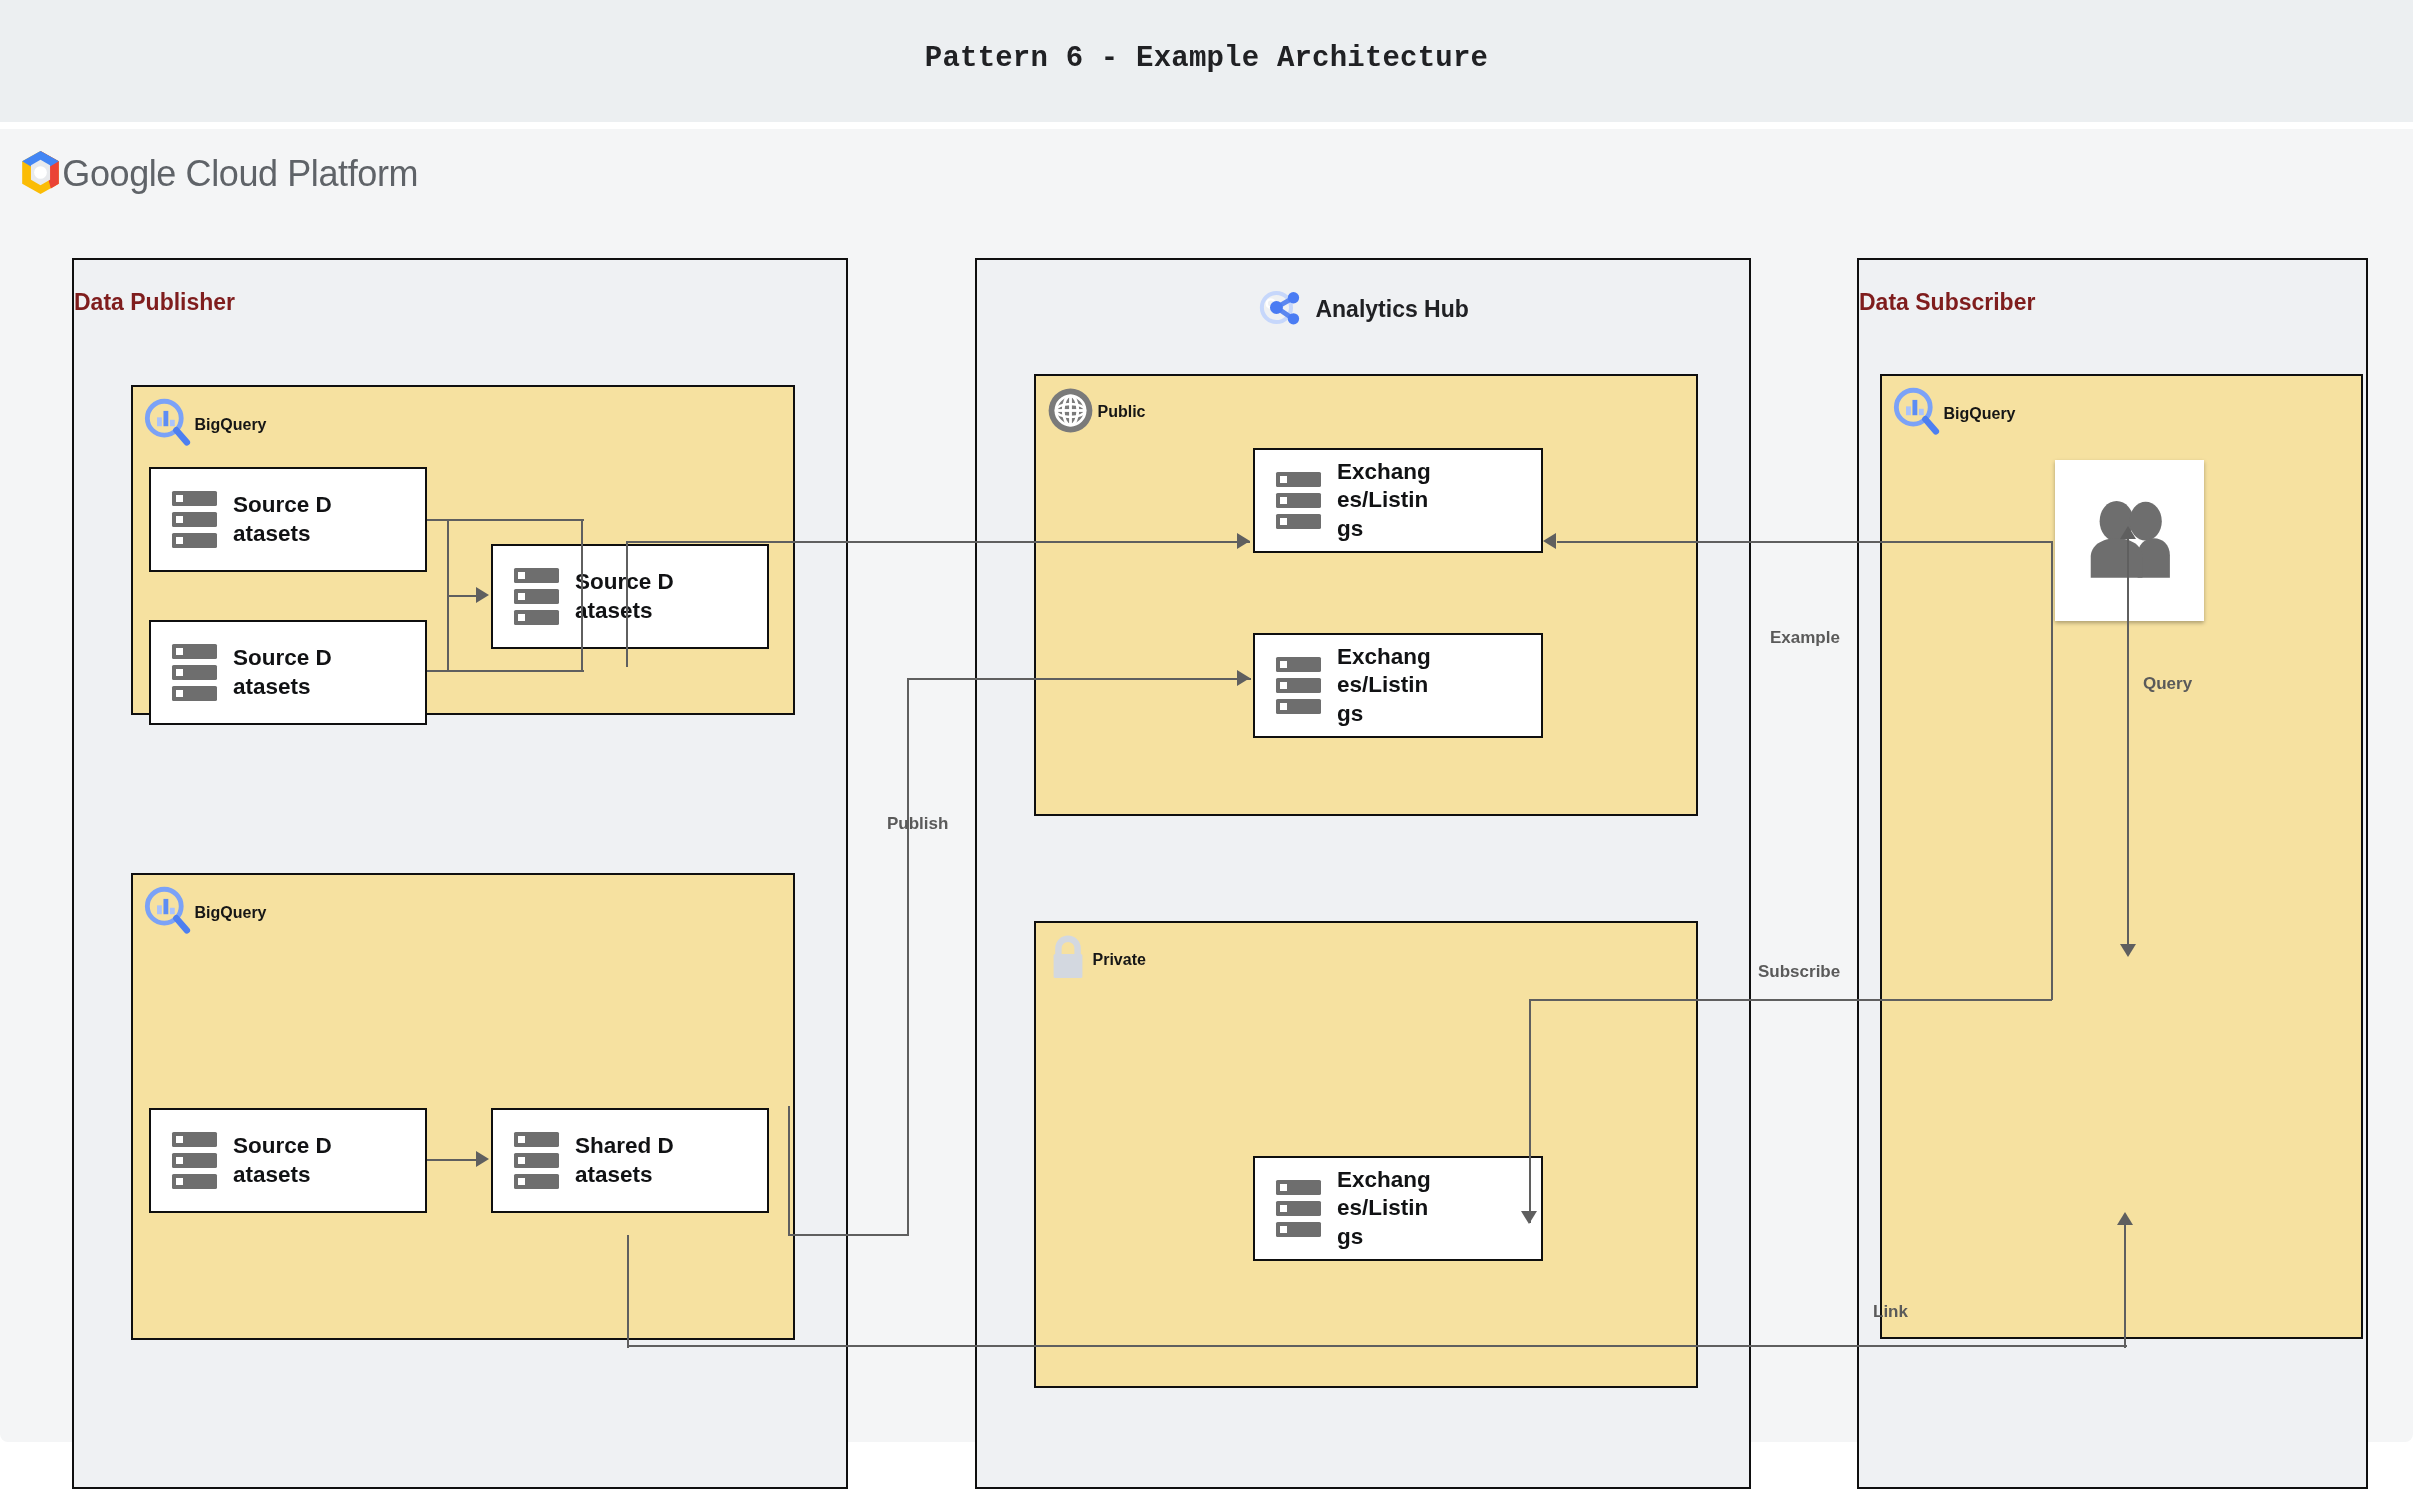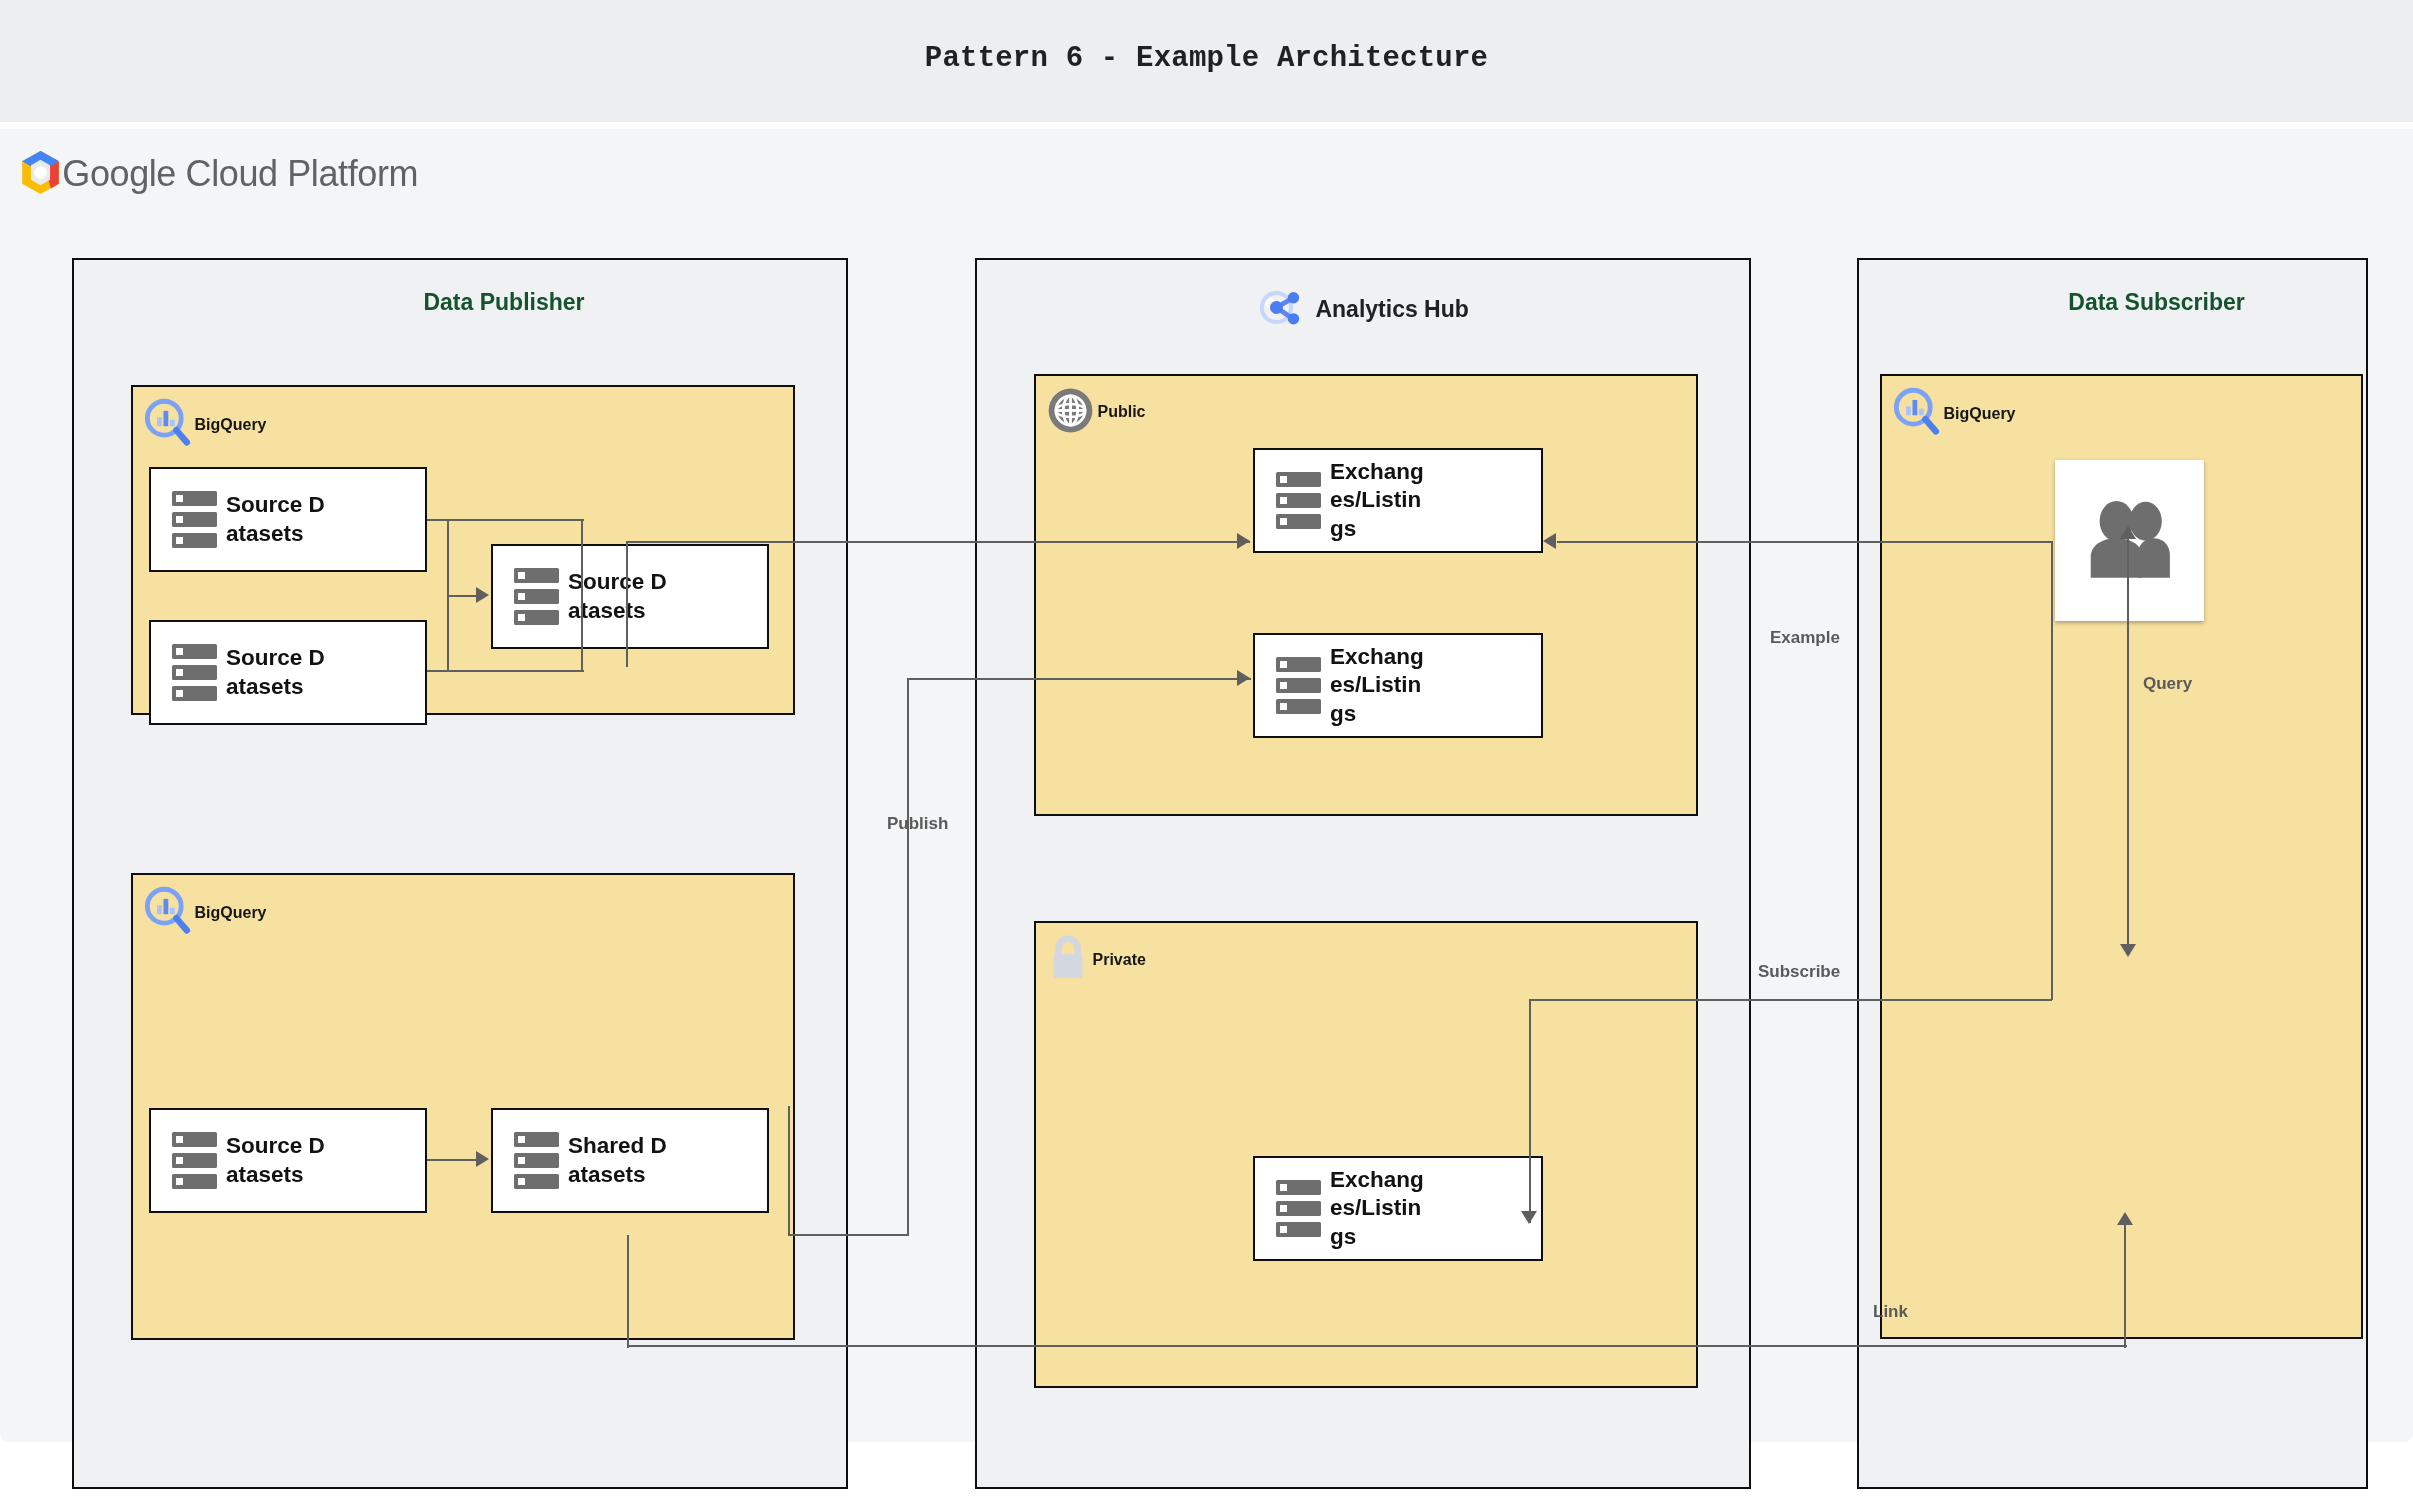--- a/index.html
+++ b/index.html
@@ -58,25 +58,24 @@
   .zone {
     position: absolute;
     background: #eff1f3;
     border: 2.4px solid #0f0f0f;
     box-sizing: border-box;
   }
   .zone-title {
     position: absolute;
     left: 0; top: 29px;
     width: 100%;
-    text-align: center;
+    text-align: left;
     font-size: 23px;
     font-weight: bold;
-    color: #14532d;
-    padding-left: 44px;
+    color: #7f1d1d;
   }
   .zone-title-with-icon {
     position: absolute;
     top: 24px;
     left: 0;
     width: 100%;
     display: flex;
     align-items: center;
     justify-content: center;
     gap: 11.3px;
@@ -107,21 +106,21 @@
     white-space: nowrap;
   }
   
   .node {
     position: absolute;
     background: #ffffff;
     border: 2.4px solid #0f0f0f;
     box-sizing: border-box;
     display: flex;
     align-items: center;
-    gap: 9px;
+    gap: 16px;
     padding-left: 21px;
   }
   .node-label {
     font-size: 22.5px;
     font-weight: bold;
     color: #111214;
     line-height: 1.25;
     width: 101px;
     word-break: break-all;
   }

